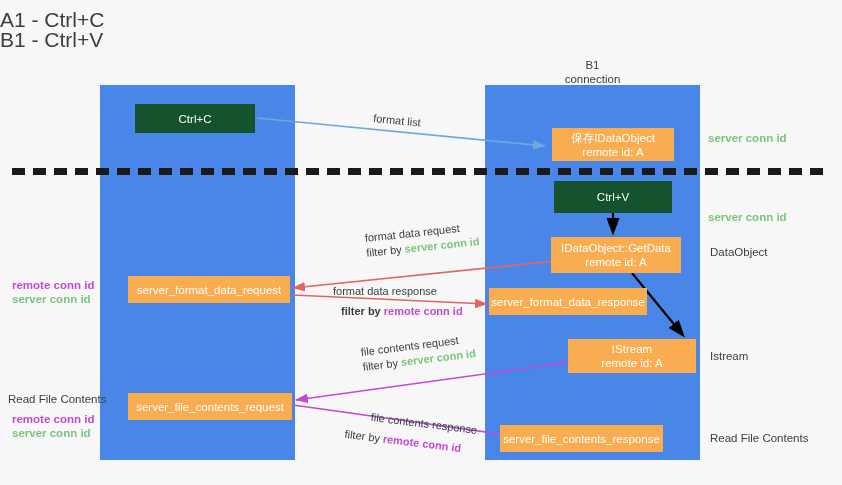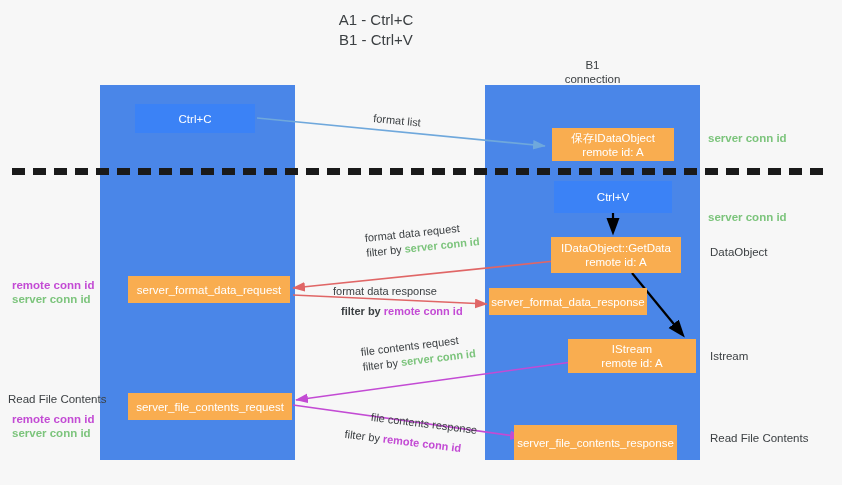--- a/index.html
+++ b/index.html
@@ -10,21 +10,21 @@
     font-family: "Liberation Sans", sans-serif;
     position: relative;
     overflow: hidden;
     color: #3c4043;
   }
   #stage { position:absolute; left:0; top:0; width:842px; height:485px; }
 
   
   .title-block {
     position:absolute; left:0; top:10px; width:752px;
-    text-align:center; font-size:15px; line-height:20px; color:#3c4043;
+    font-size:21px; line-height:20px; color:#3c4043;
   }
 
   
   .lane-head {
     position:absolute; text-align:center; font-size:11.5px;
     line-height:14px; color:#3c4043;
   }
   .lane-head .big { display:block; }
   .lane-head .sub { display:block; }
 
@@ -40,21 +40,21 @@
     position:absolute; left:12px; top:168px; width:818px; height:7px;
     background: repeating-linear-gradient(to right,#1a1a1a 0px,#1a1a1a 13px,rgba(0,0,0,0) 13px,rgba(0,0,0,0) 21px);
   }
 
   
   .node {
     position:absolute; display:flex; align-items:center; justify-content:center;
     flex-direction:column; text-align:center;
     color:#ffffff; font-size:11.5px; line-height:14px;
   }
-  .node.green { background:#3b82f6; }
+  .node.green { background:#14532d; }
   .node.orange { background:#f9ad50; }
   .node .l1, .node .l2 { display:block; }
 
   
   .side-label {
     position:absolute; font-size:11.5px; line-height:15px;
   }
   .green-txt { color:#7cc47c; font-weight:bold; }
   .purple-txt { color:#c34bd4; font-weight:bold; }
   .plain-txt { color:#3c4043; }
@@ -148,21 +148,21 @@
 
   <div class="node orange" style="left:568px; top:339px; width:128px; height:34px;">
     <span class="l1">IStream</span>
     <span class="l2">remote id: A</span>
   </div>
 
   <div class="node orange" style="left:128px; top:393px; width:164px; height:27px;">
     <span class="l1">server_file_contents_request</span>
   </div>
 
-  <div class="node orange" style="left:514px; top:425px; width:163px; height:35px;">
+  <div class="node orange" style="left:500px; top:425px; width:163px; height:27px;">
     <span class="l1">server_file_contents_response</span>
   </div>
 
   <div class="edge-label rot" style="left:374px; top:111px; transform:rotate(5.5deg);">
     <span>format list</span>
   </div>
 
   <div class="edge-label rot" style="left:364px; top:231px; transform:rotate(-6deg);">
     <div>format data request</div>
     <div>

